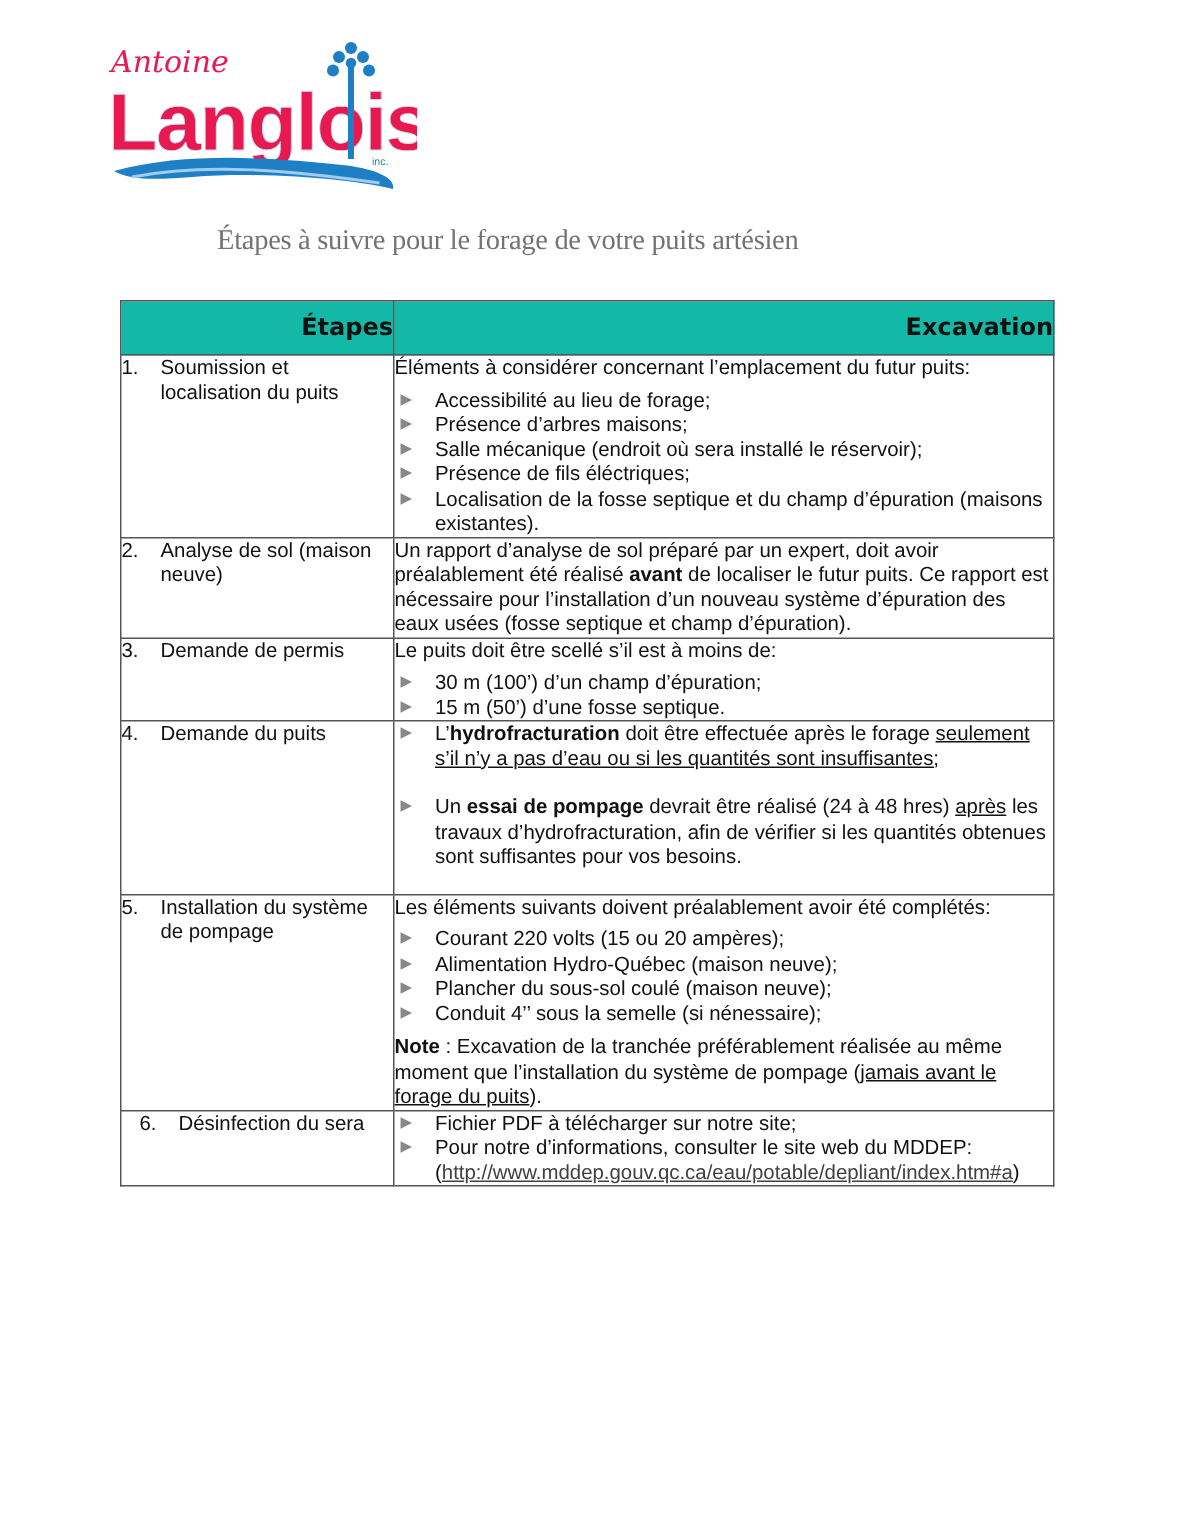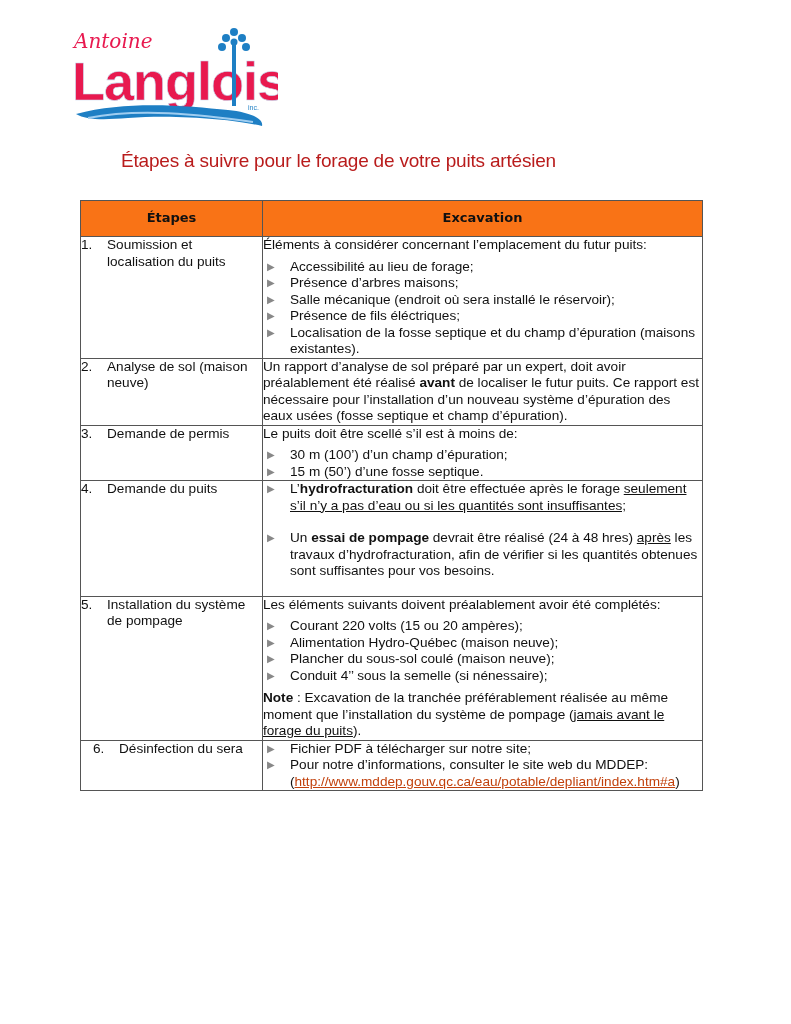--- a/index.html
+++ b/index.html
@@ -3,43 +3,43 @@
 <meta charset="utf-8">
 <style>
   html, body { margin: 0; padding: 0; background: #ffffff; }
   body { width: 791px; height: 1024px; position: relative; overflow: hidden;
          font-family: "Liberation Sans", sans-serif; color: #111; }
 
   .logo { position: absolute; left: 68px; top: 22px; width: 210px; height: 112px; }
   .logo svg { width: 210px; height: 112px; display: block; }
 
   .title { position: absolute; left: 0; width: 677px; top: 150px; text-align: center;
-           font-family: Liberation Sans, sans-serif; font-size: 19px; color: #b91c1c; letter-spacing: -0.2px; }
+           font-family: Liberation Serif, serif; font-size: 19px; color: #737373; letter-spacing: -0.2px; }
 
   table.steps { position: absolute; left: 80px; top: 200px; width: 623px;
                 border-collapse: collapse; font-size: 13.6px; line-height: 16.5px; }
   table.steps td, table.steps th { border: 1px solid #555; vertical-align: top; padding: 0; }
-  table.steps th { background: #f97316; height: 35px; font-family: "DejaVu Sans", sans-serif;
-                   font-weight: bold; font-size: 13px; text-align: center; vertical-align: middle; }
+  table.steps th { background: #14b8a6; height: 35px; font-family: "DejaVu Sans", sans-serif;
+                   font-weight: bold; font-size: 16px; text-align: right; vertical-align: middle; }
   .col1 { width: 181px; }
   td.step { padding: 7px 6px 10px 12px; }
   td.step .num { display: inline-block; width: 26px; }
   .step-inner { display: flex; }
   .step-inner .num { flex: 0 0 26px; }
   td.step.indent .step-inner { padding-left: 12px; }
   td.desc { padding: 6px 6px 10px 8px; }
   .intro { margin: 0 0 5px 0; }
   ul.bul { list-style: none; margin: 0; padding: 0; }
   ul.bul li { position: relative; padding-left: 27px; }
   ul.bul li .arrow { position: absolute; left: 4px; top: 0; color: #888; font-size: 10px; }
   .spaced li + li { margin-top: 16px; }
   .u { text-decoration: underline; margin-top: 44px; }
   b { font-weight: bold; }
   .note { margin-top: 6px; }
-  a.link { color: #c2410c; text-decoration: underline; }
+  a.link { color: #404040; text-decoration: underline; }
 </style>
 </head>
 <body>
 
 <div class="logo">
   <svg viewBox="0 0 210 112">
     <text x="6" y="26" font-family="DejaVu Serif, serif" font-style="italic" font-size="20" fill="#e8194f">Antoine</text>
     <text x="4" y="78" font-family="Liberation Sans, sans-serif" font-weight="bold" font-size="54" fill="#e8194f" stroke="#c9d9ee" stroke-width="0.6" letter-spacing="-1">Langlois</text>
     <g fill="#1e7fc4">
       <circle cx="166" cy="10" r="4"></circle>

